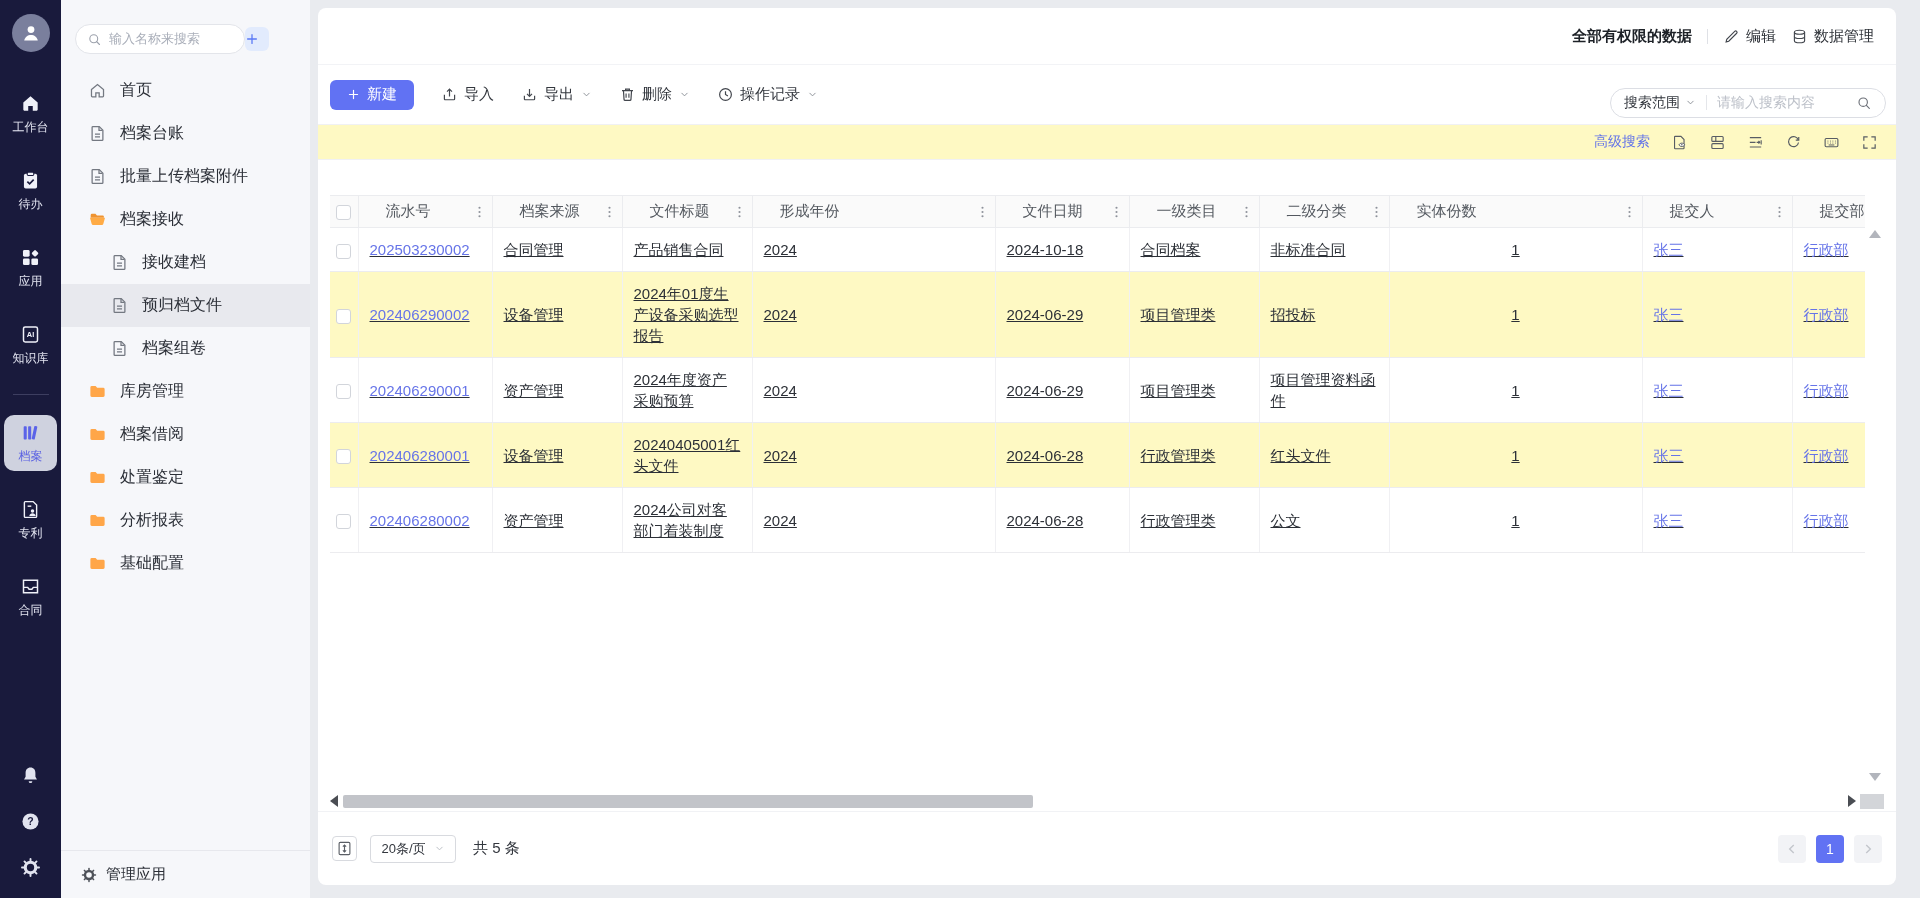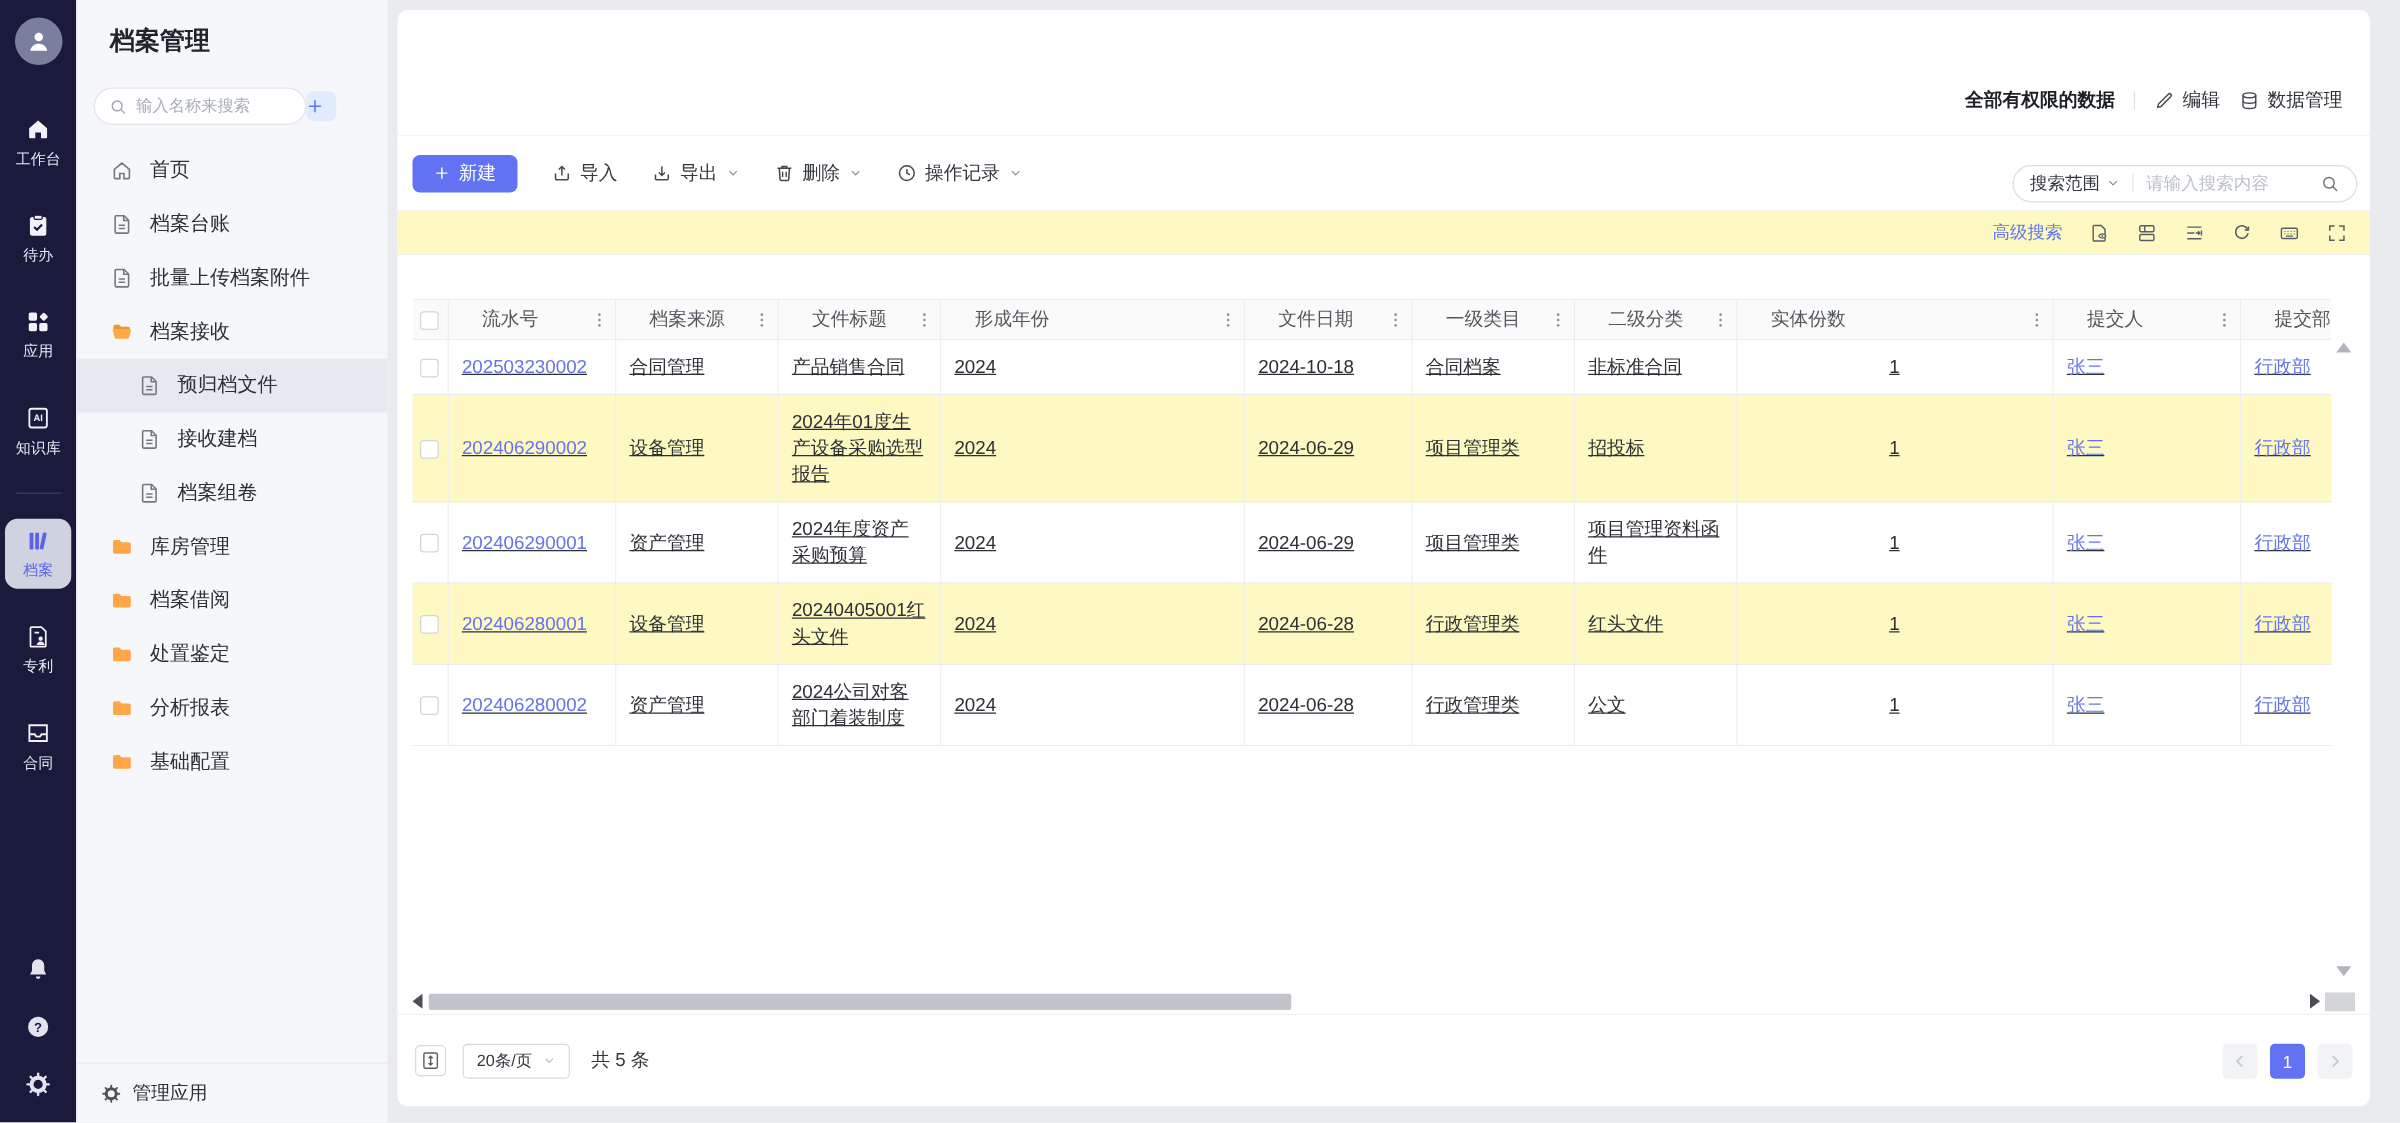--- a/index.html
+++ b/index.html
@@ -35,21 +35,21 @@
   .sb-item.active { background:#e8e9ee; }
   .sb-item .mi { width:19px; height:19px; flex-shrink:0; color:#737881; }
   .sb-item .mi.folder-ic { color:#ffa648; }
   .sb-footer { height:48px; border-top:1px solid #e7e8ed; display:flex; align-items:center; gap:9px; padding-left:20px; font-size:15px; color:#2b2f37; cursor:pointer; flex-shrink:0; }
   .sb-footer .gear-sm { width:16px; height:16px; color:#4d5158; }
 
   
   .main { flex:1; background:#e9ebef; padding:8px 24px 13px 8px; }
   .card { background:#fff; border-radius:8px; height:100%; display:flex; flex-direction:column; overflow:hidden; }
 
-  .card-top { height:57px; flex-shrink:0; border-bottom:1px solid #f2f3f6; display:flex; align-items:center; justify-content:flex-end; gap:15px; padding:0 22px;margin-top:44px; }
+  .card-top { height:57px; flex-shrink:0; border-bottom:1px solid #f2f3f6; display:flex; align-items:center; justify-content:flex-end; gap:15px; padding:0 22px; }
   .scope { font-size:15px; font-weight:bold; color:#1d2127; }
   .vdiv { width:1px; height:15px; background:#dfe1e6; }
   .top-act { display:flex; align-items:center; gap:6px; font-size:15px; color:#2e3238; cursor:pointer; }
   .top-act .ta-icon { width:17px; height:17px; color:#43474e; }
 
   .toolbar { height:59px; flex-shrink:0; display:flex; align-items:center; padding:0 10px 0 12px; }
   .btn-primary { height:30px; padding:0 17px; background:#6172f3; color:#fff; border:none; border-radius:6px; font-size:15px; display:flex; align-items:center; gap:7px; cursor:pointer; }
   .btn-primary .plus { width:13px; height:13px; }
   .tb-act { display:flex; align-items:center; gap:6px; margin-left:27px; font-size:15px; color:#33373e; cursor:pointer; }
   .tb-act .tb-icon { width:17px; height:17px; color:#43474e; }
@@ -213,21 +213,20 @@
               <rect x="10.9" y="1.2" width="2.2" height="4.2" rx="1" transform="rotate(-45 12 12)"></rect>
               <rect x="10.9" y="18.6" width="2.2" height="4.2" rx="1" transform="rotate(-45 12 12)"></rect>
             </g>
             <circle cx="12" cy="12" r="6" fill="none" stroke="currentColor" stroke-width="3.6"></circle>
           </svg>
         </span>
     </div>
   </nav>
 
   <aside class="sidebar">
-    <div class="sb-title">档案管理</div>
     <div class="sb-search-row">
       <div class="sb-search">
         <span class="mag">
             <svg viewBox="0 0 24 24" xmlns="http://www.w3.org/2000/svg">
               <circle cx="10.8" cy="10.8" r="6.3" fill="none" stroke="currentColor" stroke-width="1.7"></circle>
               <path d="M15.6 15.6 20 20" stroke="currentColor" stroke-width="1.7" stroke-linecap="round"></path>
             </svg>
           </span>
         <span>输入名称来搜索</span>
       </div>
@@ -270,39 +269,39 @@
         </div>
         <div class="sb-item">
           <span class="mi folder-ic">
             <svg viewBox="0 0 24 24" xmlns="http://www.w3.org/2000/svg">
               <path d="M3.4 6.4a1.6 1.6 0 0 1 1.6-1.6h4.4l1.9 2h7.2a1.6 1.6 0 0 1 1.6 1.6v1.5H3.4z" fill="#ef9330"></path>
               <path d="M2.5 9.9h19l-2.2 7.7a1.8 1.8 0 0 1-1.7 1.3H6.4a1.8 1.8 0 0 1-1.7-1.3z" fill="#ffab45"></path>
             </svg>
           </span>
           <span>档案接收</span>
         </div>
-        <div class="sb-item sub active">
+        <div class="sb-item sub">
           <span class="mi">
             <svg viewBox="0 0 24 24" xmlns="http://www.w3.org/2000/svg">
               <path d="M6.2 3.2h8l4.6 4.6v12a1 1 0 0 1-1 1H6.2a1 1 0 0 1-1-1V4.2a1 1 0 0 1 1-1z" fill="none" stroke="currentColor" stroke-width="1.6"></path>
               <path d="M13.9 3.5V8h4.4" fill="none" stroke="currentColor" stroke-width="1.6"></path>
               <path d="M8.8 12.8h6.4M8.8 16.2h6.4" stroke="currentColor" stroke-width="1.6"></path>
             </svg>
           </span>
-          <span>预归档文件</span>
-        </div>
-        <div class="sb-item sub">
+          <span>接收建档</span>
+        </div>
+        <div class="sb-item sub active">
           <span class="mi">
             <svg viewBox="0 0 24 24" xmlns="http://www.w3.org/2000/svg">
               <path d="M6.2 3.2h8l4.6 4.6v12a1 1 0 0 1-1 1H6.2a1 1 0 0 1-1-1V4.2a1 1 0 0 1 1-1z" fill="none" stroke="currentColor" stroke-width="1.6"></path>
               <path d="M13.9 3.5V8h4.4" fill="none" stroke="currentColor" stroke-width="1.6"></path>
               <path d="M8.8 12.8h6.4M8.8 16.2h6.4" stroke="currentColor" stroke-width="1.6"></path>
             </svg>
           </span>
-          <span>接收建档</span>
+          <span>预归档文件</span>
         </div>
         <div class="sb-item sub">
           <span class="mi">
             <svg viewBox="0 0 24 24" xmlns="http://www.w3.org/2000/svg">
               <path d="M6.2 3.2h8l4.6 4.6v12a1 1 0 0 1-1 1H6.2a1 1 0 0 1-1-1V4.2a1 1 0 0 1 1-1z" fill="none" stroke="currentColor" stroke-width="1.6"></path>
               <path d="M13.9 3.5V8h4.4" fill="none" stroke="currentColor" stroke-width="1.6"></path>
               <path d="M8.8 12.8h6.4M8.8 16.2h6.4" stroke="currentColor" stroke-width="1.6"></path>
             </svg>
           </span>
           <span>档案组卷</span>

